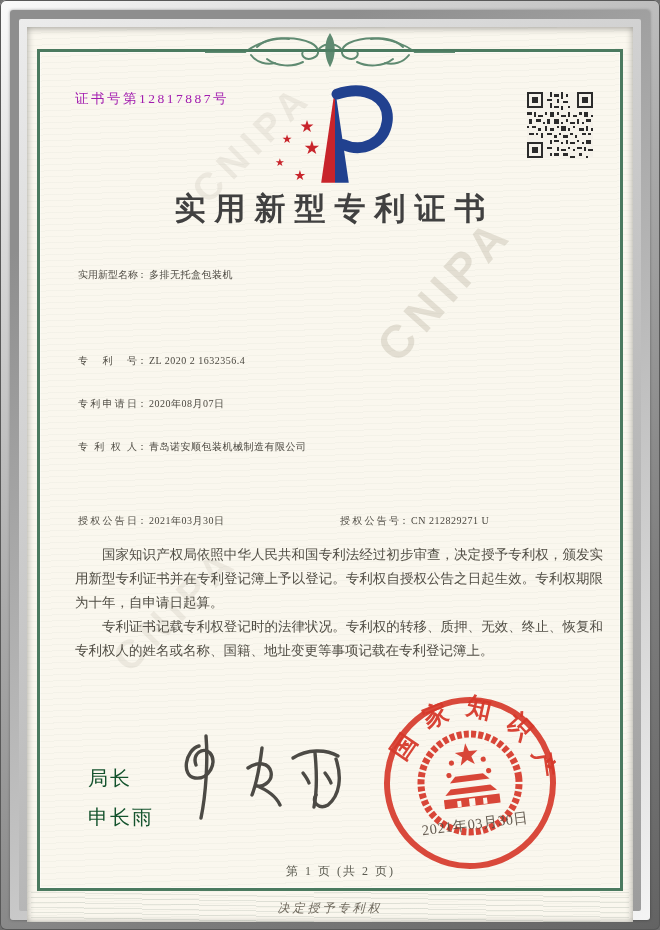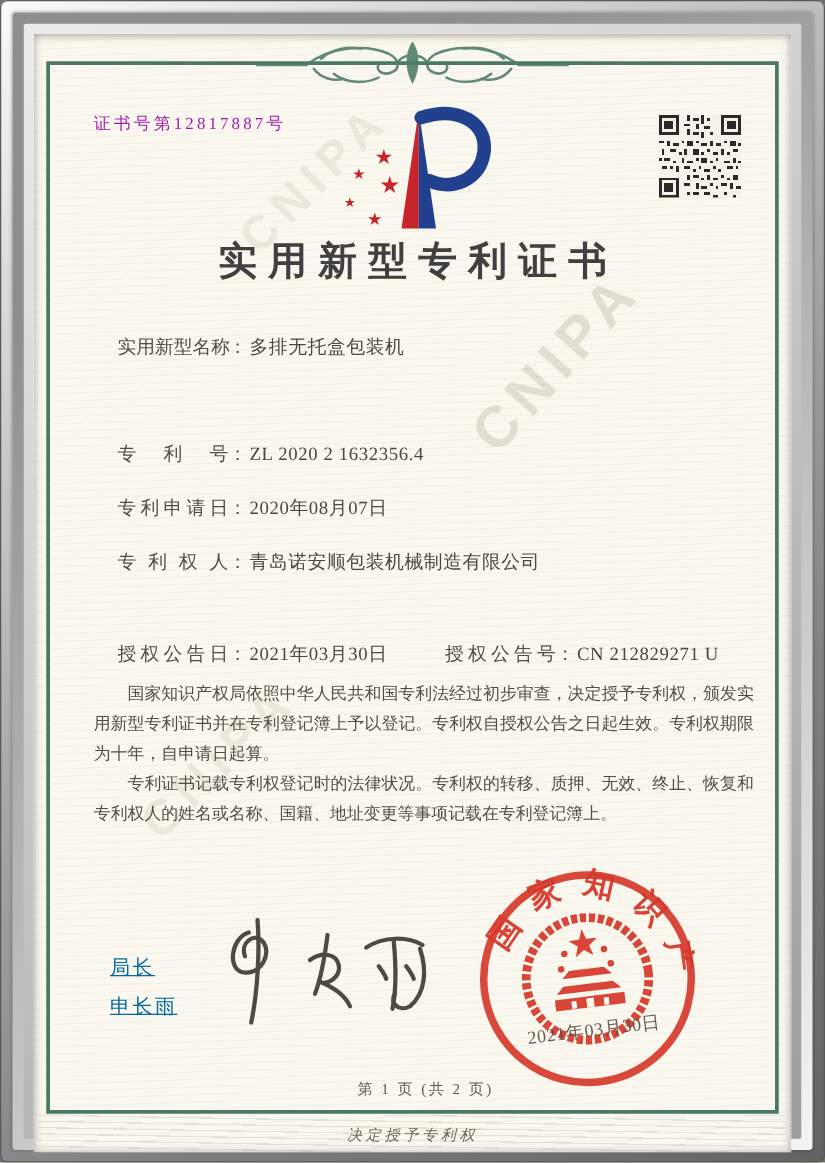--- a/index.html
+++ b/index.html
@@ -31,40 +31,40 @@
   .flourish{position:absolute;left:178px;top:2px;}
 
   
   .cert-no{position:absolute;left:48px;top:63px;font-size:13.5px;letter-spacing:2.5px;color:#a21caf;}
   .logo{position:absolute;left:243px;top:55px;}
   .qr{position:absolute;left:500px;top:65px;}
   .title{position:absolute;left:0;right:0;top:161px;text-align:center;
     font-size:31px;font-weight:bold;letter-spacing:9px;text-indent:9px;color:#404040;}
 
   
-  .frow{position:absolute;left:51px;right:30px;font-size:15px;color:#4b4840;white-space:nowrap;margin-left:16px;}
+  .frow{position:absolute;left:51px;right:30px;font-size:10px;color:#4b4840;white-space:nowrap;}
   .flabel{display:inline-block;width:5.9em;text-align:justify;text-align-last:justify;color:#514e46;}
   .fcolon{color:#514e46;}
   .fvalue{margin-left:2px;letter-spacing:.5px;}
   .rcol{position:absolute;left:262px;top:0;}
 
   
   .paras{position:absolute;left:48px;top:516px;width:528px;
     font-size:13.5px;line-height:1.78;color:#514e45;text-align:justify;}
   .paras p{margin:0;text-indent:2em;}
 
   
   .wm{position:absolute;font-family:"Liberation Sans","DejaVu Sans",sans-serif;
     font-weight:bold;color:rgba(120,110,85,.18);letter-spacing:7px;pointer-events:none;}
   .wm1{left:150px;top:95px;font-size:38px;transform:rotate(-45deg);color:rgba(120,110,85,.10);}
   .wm2{left:330px;top:235px;font-size:46px;transform:rotate(-48deg);}
   .wm3{left:70px;top:560px;font-size:40px;transform:rotate(-45deg);color:rgba(120,110,85,.10);}
 
   
-  .signer{position:absolute;left:61px;top:732px;font-size:16px;color:#0369a1;line-height:1.95;letter-spacing:2px;text-decoration:underline;}
+  .signer{position:absolute;left:61px;top:732px;font-size:20px;color:#14532d;line-height:1.95;letter-spacing:2px;}
   .sign-svg{position:absolute;left:138px;top:705px;}
 
   
   .seal{position:absolute;left:355px;top:668px;transform:rotate(-7deg);}
 
   
   .page-no{position:absolute;left:0;right:0;top:836px;text-align:center;
     font-size:12px;letter-spacing:2px;color:#5b5b50;padding-left:21px;}
   .note{position:absolute;left:0;right:0;top:873px;text-align:center;
     font-size:12px;letter-spacing:3px;color:#6e685c;font-style:italic;}

